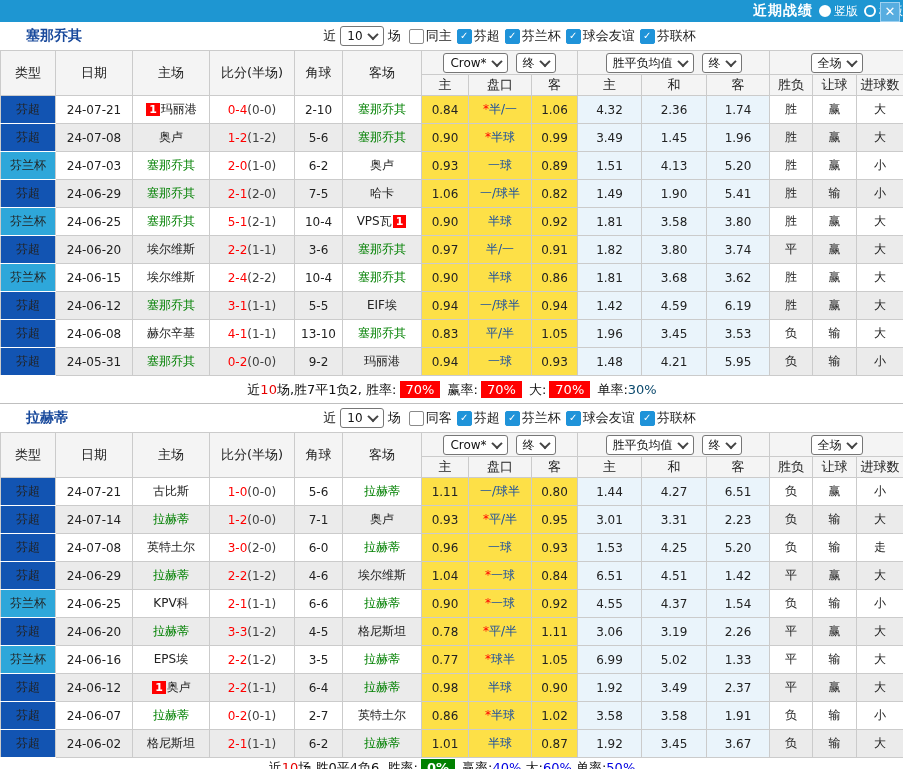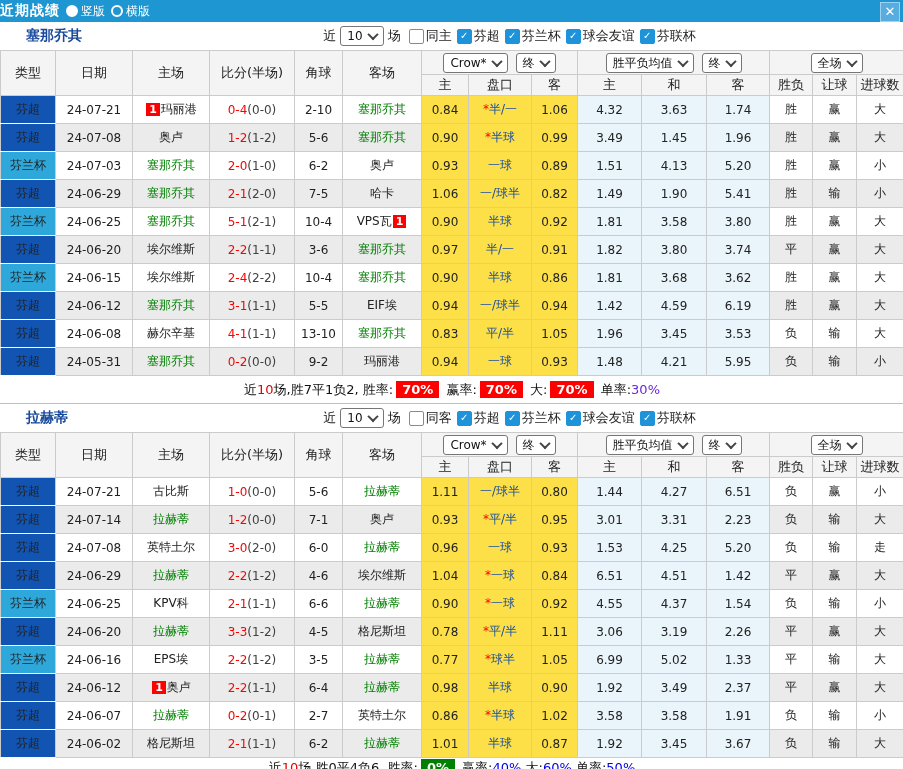--- a/index.html
+++ b/index.html
@@ -2,21 +2,21 @@
 <html><head>
 <meta charset="utf-8">
 <style>
   html,body{margin:0;padding:0}
   body{
     width:903px;height:769px;overflow:hidden;background:#fff;
     font-family:"DejaVu Sans","Liberation Sans",sans-serif;
     -webkit-font-smoothing:antialiased;
   }
   
-  .topbar{height:22px;background:#1E96D2;position:relative;display:flex;align-items:center;justify-content:flex-start;color:#fff}
+  .topbar{height:22px;background:#1E96D2;position:relative;display:flex;align-items:center;justify-content:flex-end;color:#fff}
   .ttl{font-weight:bold;font-size:14px;letter-spacing:1px}
   .radio{width:12px;height:12px;border:2px solid #fff;border-radius:50%;display:inline-block;margin:0 3px 0 6px;box-sizing:border-box}
   .radio.on{background:#fff}
   .vlabel{font-size:12px;cursor:pointer}
   .close{position:absolute;right:3px;top:2px;width:18px;height:18px;line-height:17px;text-align:center;
          background:#57ADE0;border:1px solid #9FD1F0;font-size:13px;font-weight:bold;cursor:pointer;color:#fff}
   
   .section + .section{border-top:1px solid #BFBFBF}
   .band{height:28px;display:flex;align-items:center;position:relative;background:#fff}
   .team{position:absolute;left:26px;color:#17489B;font-weight:bold;font-size:14px}
@@ -37,25 +37,25 @@
   .grid tbody td{height:27px;color:#222}
   tr.alt{background:#EBEBEB}
   td.type-cell{color:#fff;font-size:12px;border-bottom-color:#fff}
   td.crow{background:#fde047;color:#111}
   td.avgc{background:#EAF4FB;color:#1B58A4}
   .sf{color:#F00}
   .sh{color:#404040}
   .green-team{color:#008000}
   .hc{color:#1B4FA0}
   .star{color:#F00}
-  .c-red{color:#E60000}.c-blue{color:#0000E0}.c-green{color:#6d28d9}
+  .c-red{color:#E60000}.c-blue{color:#0000E0}.c-green{color:#0c4a6e}
   .rc-badge{display:inline-block;background:#F00;color:#fff;font-size:11px;font-weight:bold;padding:0 3px;line-height:13px;margin:0 1px}
   tfoot td{height:27px;font-size:13px;background:#fff;border-left:none!important;border-right:none!important;border-bottom:none!important;color:#111}
   .section:last-child tfoot td{height:20px;font-size:13px}
-  .badge-red{background:#F00;color:#fff;font-weight:bold;padding:1px 6px;margin:0 3px}
+  .badge-red{background:#F00;color:#fff;font-weight:normal;padding:1px 6px;margin:0 3px}
   .badge-green{background:#008000;color:#fff;font-weight:bold;padding:1px 6px;margin:0 3px}
   .hdr-sels{display:flex;align-items:flex-start;justify-content:center}
 </style>
 </head>
 <body>
 
 <div class="topbar">
   <div class="title-group" style="display:flex;align-items:center">
     <span class="ttl">近期战绩</span>
     <span class="radio on"></span>
@@ -165,21 +165,21 @@
             <td class="type-cell" style="background: rgb(18, 84, 178);">芬超</td>
             <td>24-07-21</td>
             <td><span class="rc-badge">1</span><span>玛丽港</span></td>
             <td><span class="sf">0-4</span><span class="sh">(0-0)</span></td>
             <td>2-10</td>
             <td><span class="green-team">塞那乔其</span></td>
             <td class="crow">0.84</td>
             <td class="crow"><span class="star">*</span><span class="hc">半/一</span></td>
             <td class="crow">1.06</td>
             <td class="avgc">4.32</td>
-            <td class="avgc">3.63</td>
+            <td class="avgc">2.36</td>
             <td class="avgc">1.74</td>
             <td class="c-red">胜</td>
             <td class="c-red">赢</td>
             <td class="c-red">大</td>
           </tr>
           <tr class="alt">
             <td class="type-cell" style="background: rgb(18, 84, 178);">芬超</td>
             <td>24-07-08</td>
             <td><span>奥卢</span></td>
             <td><span class="sf">1-2</span><span class="sh">(1-2)</span></td>

